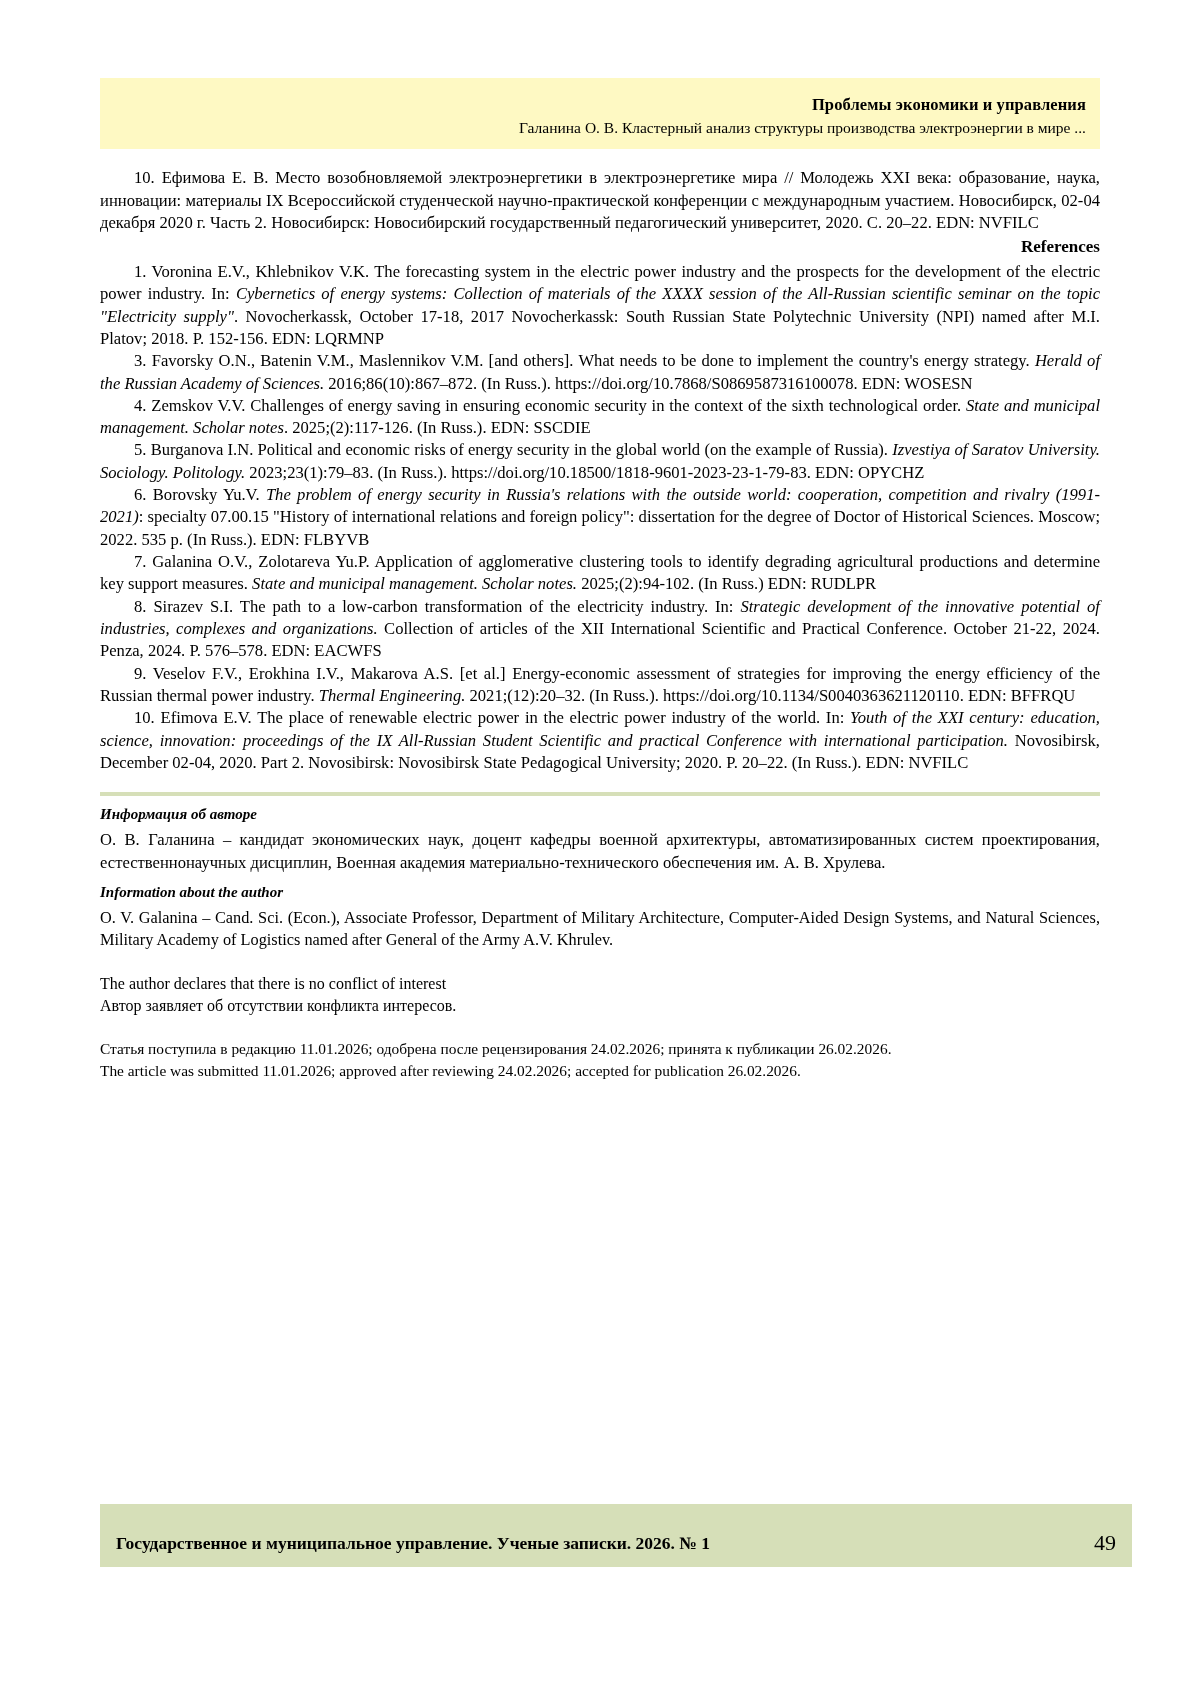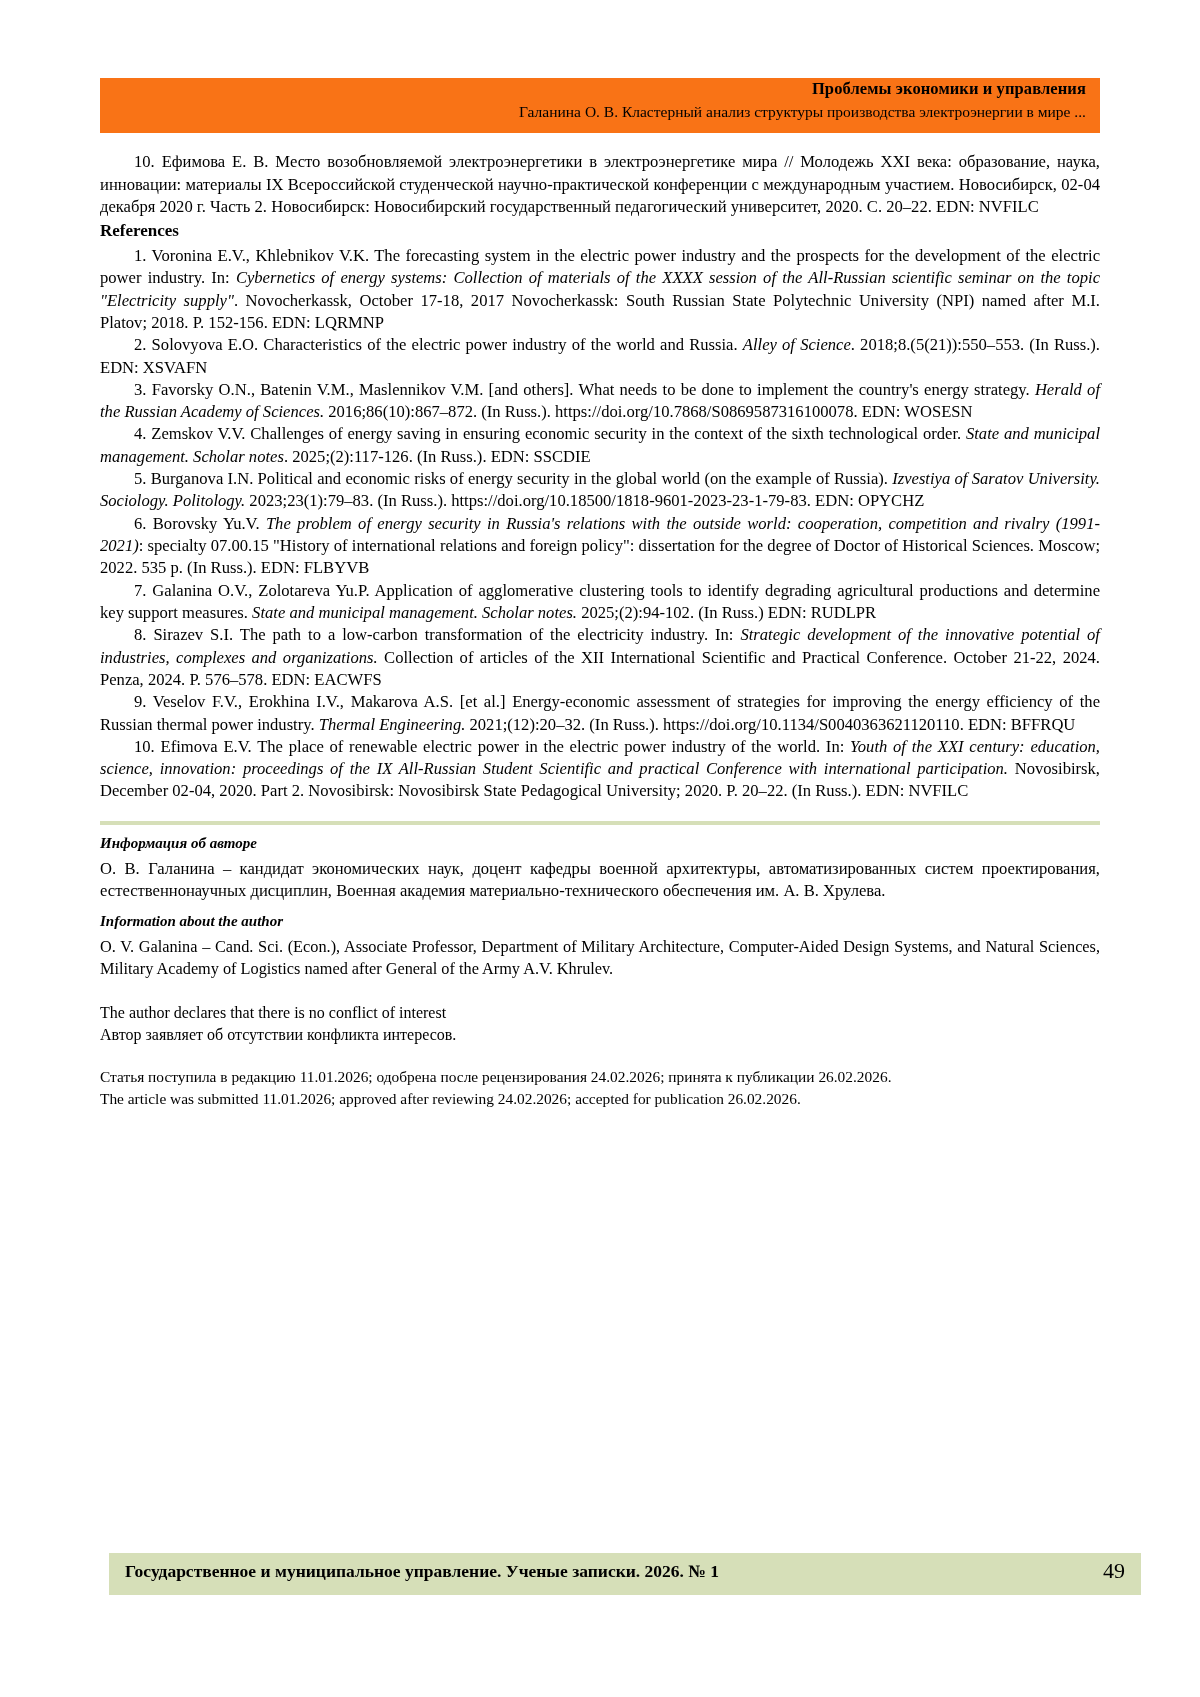--- a/index.html
+++ b/index.html
@@ -15,22 +15,22 @@
     position: relative;
   }
   .page {
     position: absolute;
     left: 100px;
     top: 78px;
     width: 1000px;
   }
   
   .running-head {
-    background: #f97316;
-    padding: 0 14px 10px 14px;
+    background: #fef9c3;
+    padding: 16px 14px 10px 14px;
     text-align: right;
     line-height: 1.35;
   }
   .running-head .journal {
     font-weight: bold;
     font-size: 16.5px;
     letter-spacing: 0.1px;
   }
   .running-head .article {
     font-size: 15.5px;
@@ -42,21 +42,21 @@
     font-size: 16.6px;
     line-height: 1.345;
     text-align: justify;
   }
   p.ref {
     margin: 0;
     text-indent: 34px;
     text-align: justify;
   }
   h2.section {
-    text-align: left;
+    text-align: right;
     font-size: 17px;
     font-weight: bold;
     margin: 2px 0 2px 0;
   }
   i, .it { font-style: italic; }
   
   .rule {
     height: 4px;
     background: #d6dfb8;
     margin: 18px 0 10px 0;
@@ -85,28 +85,27 @@
   }
   .dates {
     margin-top: 20px;
     font-size: 15.4px;
     line-height: 1.42;
   }
   
   .footer {
     position: absolute;
     left: 100px;
-    top: 1553px;
+    top: 1504px;
     width: 1000px;
     background: #d6dfb8;
-    padding: 5px 16px 11px 16px;
+    padding: 26px 16px 11px 16px;
     display: flex;
     align-items: center;
     justify-content: space-between;
-    margin-left: 9px;
   }
   .footer .ftitle {
     font-size: 17.5px;
     font-weight: bold;
     font-family: "Liberation Serif", serif;
   }
   .footer .fpage {
     font-size: 22px;
     font-weight: normal;
   }
@@ -122,21 +121,20 @@
   </div>
 
   <div class="content">
 
     <p class="ref">10.  Ефимова Е. В. Место возобновляемой электроэнергетики в электроэнергетике мира // Молодежь XXI века: образование, наука, инновации: материалы IX Всероссийской студенческой научно-практической конференции с международным участием. Новосибирск, 02-04 декабря 2020 г. Часть 2. Новосибирск: Новосибирский государственный педагогический университет, 2020. С. 20–22. EDN: NVFILC</p>
 
     <h2 class="section">References</h2>
 
     <div id="references-list">
         <p class="ref"><span>1.</span><span>  Voronina E.V., Khlebnikov V.K. The forecasting system in the electric power industry and the prospects for the development of the electric power industry. In: </span><i>Cybernetics of energy systems: Collection of materials of the XXXX session of the All-Russian scientific seminar on the topic "Electricity supply"</i><span>. Novocherkassk, October 17-18, 2017 Novocherkassk: South Russian State Polytechnic University (NPI) named after M.I. Platov; 2018. P. 152-156. EDN: LQRMNP</span></p>
-        <p class="ref"><span>2.</span><span> Solovyova E.O. Characteristics of the electric power industry of the world and Russia. </span><i>Alley of Science</i><span>. 2018;8.(5(21)):550–553. (In Russ.). EDN: XSVAFN</span></p>
         <p class="ref"><span>3.</span><span> Favorsky O.N., Batenin V.M., Maslennikov V.M. [and others]. What needs to be done to implement the country's energy strategy. </span><i>Herald of the Russian Academy of Sciences.</i><span> 2016;86(10):867–872. (In Russ.). https://doi.org/10.7868/S0869587316100078. EDN: WOSESN</span></p>
         <p class="ref"><span>4.</span><span> Zemskov V.V. Challenges of energy saving in ensuring economic security in the context of the sixth technological order. </span><i>State and municipal management. Scholar notes</i><span>. 2025;(2):117-126. (In Russ.). EDN: SSCDIE</span></p>
         <p class="ref"><span>5.</span><span> Burganova I.N. Political and economic risks of energy security in the global world (on the example of Russia). </span><i>Izvestiya of Saratov University. Sociology. Politology.</i><span> 2023;23(1):79–83. (In Russ.). https://doi.org/10.18500/1818-9601-2023-23-1-79-83. EDN: OPYCHZ</span></p>
         <p class="ref"><span>6.</span><span> Borovsky Yu.V. </span><i>The problem of energy security in Russia's relations with the outside world: cooperation, competition and rivalry (1991-2021)</i><span>: specialty 07.00.15 "History of international relations and foreign policy": dissertation for the degree of Doctor of Historical Sciences. Moscow; 2022. 535 p. (In Russ.). EDN: FLBYVB</span></p>
         <p class="ref"><span>7.</span><span> Galanina O.V., Zolotareva Yu.P. Application of agglomerative clustering tools to identify degrading agricultural productions and determine key support measures. </span><i>State and municipal management. Scholar notes.</i><span> 2025;(2):94-102. (In Russ.) EDN: RUDLPR</span></p>
         <p class="ref"><span>8.</span><span> Sirazev S.I. The path to a low-carbon transformation of the electricity industry. In: </span><i>Strategic development of the innovative potential of industries, complexes and organizations.</i><span> Collection of articles of the XII International Scientific and Practical Conference. October 21-22, 2024. Penza, 2024. P. 576–578. EDN: EACWFS</span></p>
         <p class="ref"><span>9.</span><span> Veselov F.V., Erokhina I.V., Makarova A.S. [et al.] Energy-economic assessment of strategies for improving the energy efficiency of the Russian thermal power industry. </span><i>Thermal Engineering.</i><span> 2021;(12):20–32. (In Russ.). https://doi.org/10.1134/S0040363621120110. EDN: BFFRQU</span></p>
         <p class="ref"><span>10.</span><span> Efimova E.V. The place of renewable electric power in the electric power industry of the world. In: </span><i>Youth of the XXI century: education, science, innovation: proceedings of the IX All-Russian Student Scientific and practical Conference with international participation.</i><span> Novosibirsk, December 02-04, 2020. Part 2. Novosibirsk: Novosibirsk State Pedagogical University; 2020. P. 20–22. (In Russ.). EDN: NVFILC</span></p>
       </div>
 

